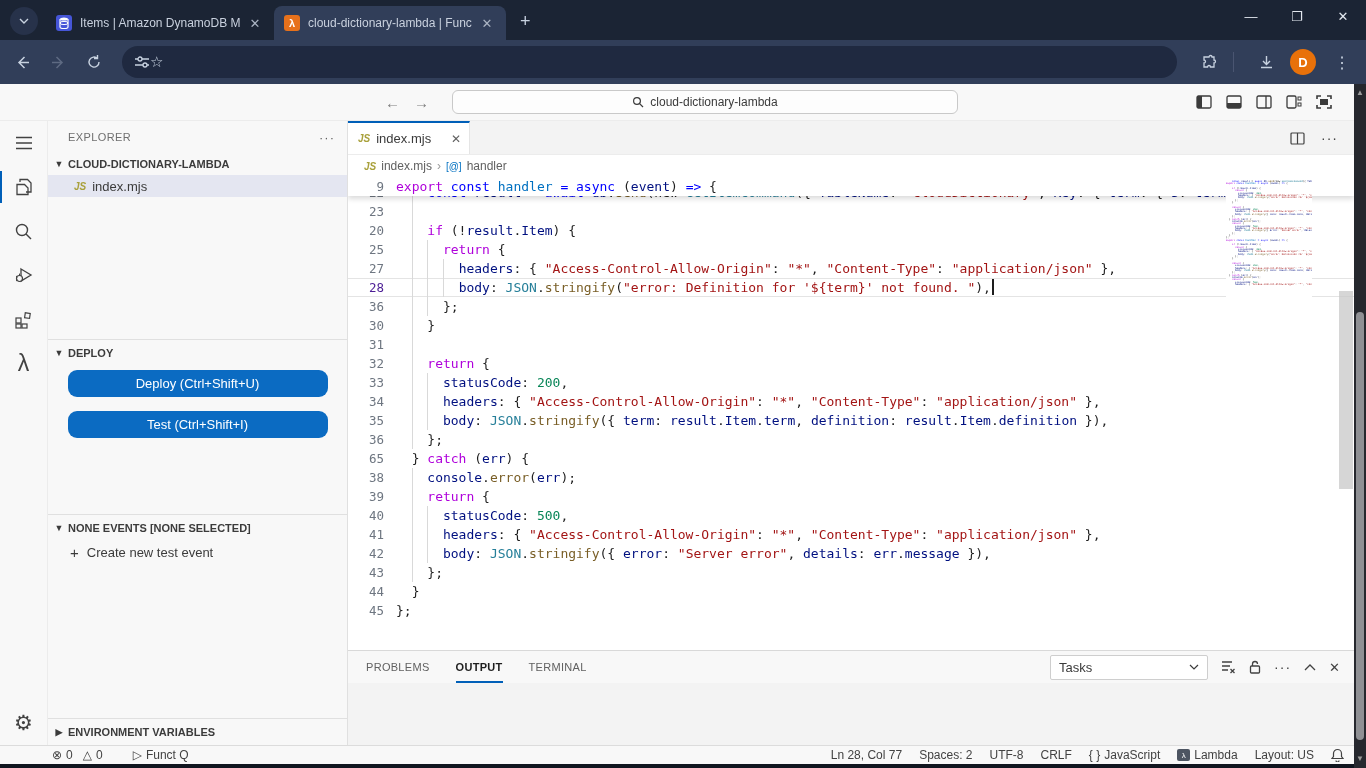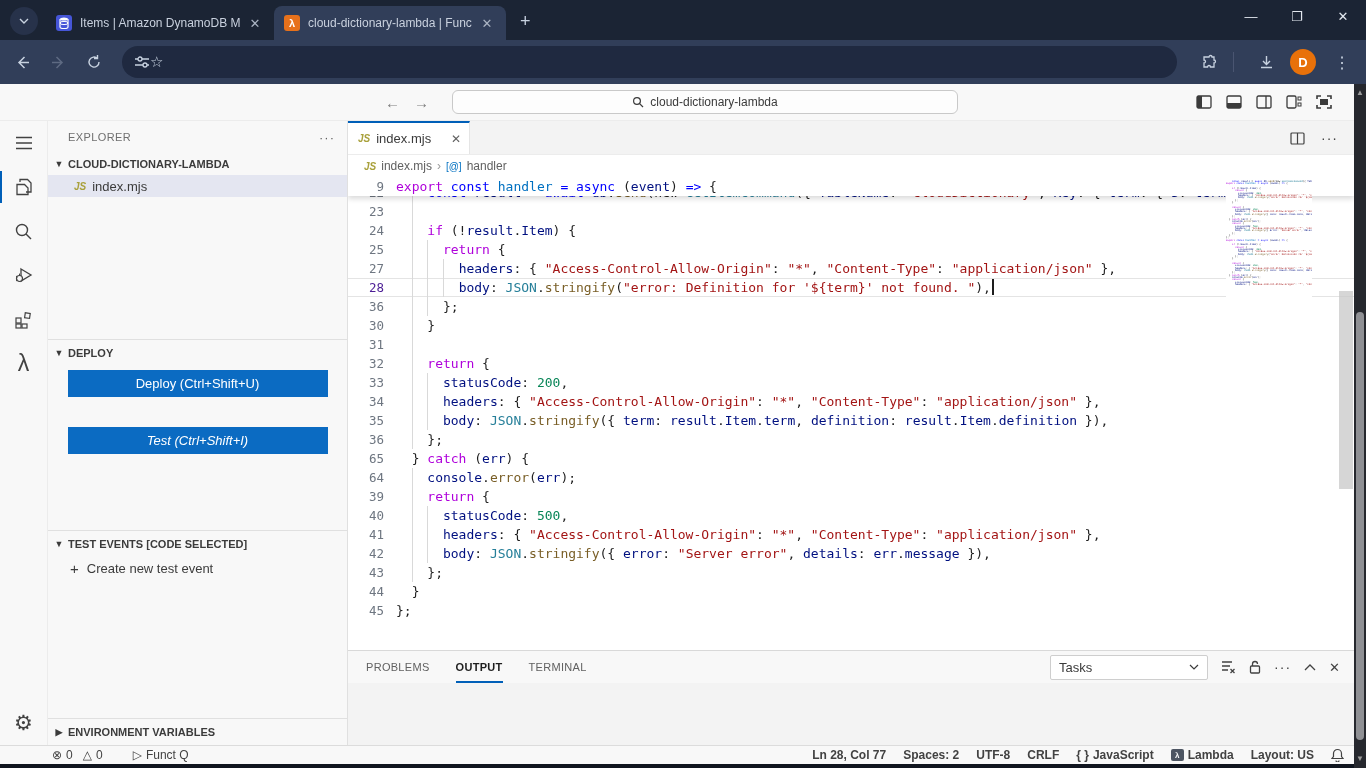--- a/index.html
+++ b/index.html
@@ -50,22 +50,22 @@
   .glyph { font-size:21px; color:#424242; }
 
   .sidebar { width:300px; background:#f8f8f8; border-right:1px solid #e0e0e0; display:flex; flex-direction:column; font-size:13px; color:#3b3b3b; }
   .sb-title { height:32px; display:flex; align-items:center; padding:0 12px 0 20px; font-size:11px; color:#6f6f6f; letter-spacing:.4px; }
   .sb-title .more { margin-left:auto; color:#616161; letter-spacing:1px; font-size:13px; }
   .tree-head { height:22px; display:flex; align-items:center; font-weight:bold; font-size:11px; padding-left:6px; gap:4px; color:#3b3b3b; }
   .file-row { height:22px; display:flex; align-items:center; gap:6px; padding-left:26px; background:#e4e6f1; }
   .js-badge { color:#a9a13c; font-weight:bold; font-size:10px; font-style:italic; }
   .pane { border-top:1px solid #e0e0e0; }
   .pane-head { height:26px; display:flex; align-items:center; font-weight:bold; font-size:11px; padding-left:6px; gap:4px; }
-  .side-btn { display:block; width:260px; margin:4px auto 0; height:27px; background:#0b6bc2; color:#fff; border:none; border-radius:0; font-size:13px; font-family:inherit; }
-  .side-btn.second { margin-top:30px;font-style:italic; }
+  .side-btn { display:block; width:260px; margin:4px auto 0; height:27px; background:#0b6bc2; color:#fff; border:none; border-radius:9px; font-size:13px; font-family:inherit; }
+  .side-btn.second { margin-top:14px; }
   .create-row { height:22px; display:flex; align-items:center; gap:8px; padding-left:22px; font-size:13px; }
   .chev { font-size:9px; color:#3b3b3b; width:10px; text-align:center; }
 
   .editor-col { flex:1; display:flex; flex-direction:column; min-width:0; background:#fff; }
   .tabstrip { height:34px; background:#f3f3f3; display:flex; align-items:stretch; border-bottom:1px solid #ececec; position:relative; }
   .etab { width:122px; background:#fff; border-top:2px solid #005fb8; border-right:1px solid #e5e5e5; display:flex; align-items:center; padding:0 8px 0 10px; gap:6px; font-size:13px; color:#3b3b3b; }
   .etab .tab-x { margin-left:auto; color:#616161; font-size:12px; }
   .strip-actions { position:absolute; right:16px; top:0; height:34px; display:flex; align-items:center; gap:16px; color:#424242; }
   .breadcrumb { height:22px; display:flex; align-items:center; gap:5px; padding-left:16px; font-size:12px; color:#616161; background:#fff; }
   .bc-sep { color:#9a9a9a; }
@@ -91,21 +91,21 @@
   .panel { height:95px; border-top:1px solid #d9d9d9; background:#f8f8f8; display:flex; flex-direction:column; }
   .panel-head { height:32px; display:flex; align-items:center; padding-left:18px; position:relative; }
   .ptab { font-size:11px; color:#616161; margin-right:26px; height:32px; display:flex; align-items:center; letter-spacing:.3px; }
   .ptab.active { color:#1e1e1e; box-shadow: inset 0 -2px 0 #005fb8; font-weight: bold; }
   .panel-right { position:absolute; right:14px; top:0; height:32px; display:flex; align-items:center; gap:13px; color:#424242; }
   .tasks-select { width:158px; height:25px; border:1px solid #cecece; border-radius:2px; background:#fff; font-size:13px; color:#3b3b3b; display:flex; align-items:center; padding:0 8px; justify-content:space-between; }
   .panel-body { flex:1; background:#f3f3f3; }
 
   .statusbar { height:19px; background:#f8f8f8; border-top:1px solid #dcdcdc; display:flex; align-items:center; font-size:12px; color:#424242; padding:0 10px 0 52px; }
   .sb-item { display:flex; align-items:center; gap:4px; margin-right:16px; white-space:nowrap; }
-  .sb-right { margin-left:auto; display:flex; align-items:center;font-weight:bold; }
+  .sb-right { margin-left:auto; display:flex; align-items:center; }
   .sb-right .sb-item { margin-right:0; margin-left:17px; }
   .mini-sq { display:inline-flex; width:13px; height:12px; background:#4d5562; color:#fff; font-size:8px; align-items:center; justify-content:center; border-radius:2px; }
   .bottomstrip { height:4px; background:#10151f; }
 
   svg { display:block; }
 </style>
 </head>
 <body>
 
 <div class="titlebar">
@@ -289,21 +289,21 @@
           <span>DEPLOY</span>
         </div>
         <button class="side-btn">Deploy (Ctrl+Shift+U)</button>
         <button class="side-btn second">Test (Ctrl+Shift+I)</button>
         <div style="height:16px;"></div>
       </div>
 
       <div class="pane" style="margin-top:60px;">
         <div class="pane-head">
           <span class="chev">▼</span>
-          <span>TEST EVENTS [CODE SELECTED]</span>
+          <span>NONE EVENTS [NONE SELECTED]</span>
         </div>
         <div class="create-row">
           <span style="font-size:15px; color:#3b3b3b;">+</span>
           <span>Create new test event</span>
         </div>
       </div>
 
       <div style="flex:1;"></div>
       <div class="pane">
         <div class="pane-head">
@@ -341,34 +341,34 @@
         <div id="sticky-line" class="sticky">
             <div class="line"><span class="ln">9</span><span class="ct"><span class="tk-kw">export</span><span class="tk-pun"> </span><span class="tk-kw2">const</span><span class="tk-pun"> </span><span class="tk-fnvar">handler</span><span class="tk-pun"> </span><span class="tk-kw2">=</span><span class="tk-pun"> </span><span class="tk-kw2">async</span><span class="tk-pun"> (</span><span class="tk-var">event</span><span class="tk-pun">) </span><span class="tk-kw2">=&gt;</span><span class="tk-pun"> {</span></span></div>
           </div>
         <div class="sliver">
             <div id="sliver-line">
               <div class="line"><span class="ln">22</span><span class="ct"><span class="g" style="left: 2ch;"></span><span class="tk-pun">    </span><span class="tk-kw2">const</span><span class="tk-pun"> </span><span class="tk-var">result</span><span class="tk-pun"> = </span><span class="tk-kw2">await</span><span class="tk-pun"> </span><span class="tk-var">db</span><span class="tk-pun">.</span><span class="tk-fn">send</span><span class="tk-pun">(new </span><span class="tk-cls">GetItemCommand</span><span class="tk-pun">({ </span><span class="tk-var">TableName</span><span class="tk-pun">: </span><span class="tk-str">"CloudDictionary"</span><span class="tk-pun">, </span><span class="tk-var">Key</span><span class="tk-pun">: { </span><span class="tk-var">term</span><span class="tk-pun">: { </span><span class="tk-var">S</span><span class="tk-pun">: </span><span class="tk-var">term</span><span class="tk-pun"> } } }));</span></span></div>
             </div>
           </div>
         <div id="code-lines">
             <div class="line"><span class="ln">23</span><span class="ct"><span class="g" style="left: 2ch;"></span></span></div>
-            <div class="line"><span class="ln">24</span><span class="ct"><span class="g" style="left: 2ch;"></span><span class="tk-pun">    </span><span class="tk-kw">if</span><span class="tk-pun"> (!</span><span class="tk-var">result</span><span class="tk-pun">.</span><span class="tk-var">Item</span><span class="tk-pun">) {</span></span></div>
+            <div class="line"><span class="ln">20</span><span class="ct"><span class="g" style="left: 2ch;"></span><span class="tk-pun">    </span><span class="tk-kw">if</span><span class="tk-pun"> (!</span><span class="tk-var">result</span><span class="tk-pun">.</span><span class="tk-var">Item</span><span class="tk-pun">) {</span></span></div>
             <div class="line"><span class="ln">25</span><span class="ct"><span class="g" style="left: 2ch;"></span><span class="g" style="left: 4ch;"></span><span class="tk-pun">      </span><span class="tk-kw">return</span><span class="tk-pun"> {</span></span></div>
             <div class="line"><span class="ln">27</span><span class="ct"><span class="g" style="left: 2ch;"></span><span class="g" style="left: 4ch;"></span><span class="g" style="left: 6ch;"></span><span class="tk-pun">        </span><span class="tk-var">headers</span><span class="tk-pun">: { </span><span class="tk-str">"Access-Control-Allow-Origin"</span><span class="tk-pun">: </span><span class="tk-str">"*"</span><span class="tk-pun">, </span><span class="tk-str">"Content-Type"</span><span class="tk-pun">: </span><span class="tk-str">"application/json"</span><span class="tk-pun"> },</span></span></div>
             <div class="line current"><span class="ln">28</span><span class="ct"><span class="g" style="left: 2ch;"></span><span class="g" style="left: 4ch;"></span><span class="g" style="left: 6ch;"></span><span class="tk-pun">        </span><span class="tk-var">body</span><span class="tk-pun">: </span><span class="tk-cls">JSON</span><span class="tk-pun">.</span><span class="tk-fn">stringify</span><span class="tk-pun">(</span><span class="tk-str">"error: Definition for '${term}' not found. "</span><span class="tk-pun">),</span><span class="cursor"></span></span></div>
             <div class="line"><span class="ln">36</span><span class="ct"><span class="g" style="left: 2ch;"></span><span class="g" style="left: 4ch;"></span><span class="tk-pun">      };</span></span></div>
             <div class="line"><span class="ln">30</span><span class="ct"><span class="g" style="left: 2ch;"></span><span class="tk-pun">    }</span></span></div>
             <div class="line"><span class="ln">31</span><span class="ct"><span class="g" style="left: 2ch;"></span></span></div>
             <div class="line"><span class="ln">32</span><span class="ct"><span class="g" style="left: 2ch;"></span><span class="tk-pun">    </span><span class="tk-kw">return</span><span class="tk-pun"> {</span></span></div>
             <div class="line"><span class="ln">33</span><span class="ct"><span class="g" style="left: 2ch;"></span><span class="g" style="left: 4ch;"></span><span class="tk-pun">      </span><span class="tk-var">statusCode</span><span class="tk-pun">: </span><span class="tk-num">200</span><span class="tk-pun">,</span></span></div>
             <div class="line"><span class="ln">34</span><span class="ct"><span class="g" style="left: 2ch;"></span><span class="g" style="left: 4ch;"></span><span class="tk-pun">      </span><span class="tk-var">headers</span><span class="tk-pun">: { </span><span class="tk-str">"Access-Control-Allow-Origin"</span><span class="tk-pun">: </span><span class="tk-str">"*"</span><span class="tk-pun">, </span><span class="tk-str">"Content-Type"</span><span class="tk-pun">: </span><span class="tk-str">"application/json"</span><span class="tk-pun"> },</span></span></div>
             <div class="line"><span class="ln">35</span><span class="ct"><span class="g" style="left: 2ch;"></span><span class="g" style="left: 4ch;"></span><span class="tk-pun">      </span><span class="tk-var">body</span><span class="tk-pun">: </span><span class="tk-cls">JSON</span><span class="tk-pun">.</span><span class="tk-fn">stringify</span><span class="tk-pun">({ </span><span class="tk-var">term</span><span class="tk-pun">: </span><span class="tk-var">result</span><span class="tk-pun">.</span><span class="tk-var">Item</span><span class="tk-pun">.</span><span class="tk-var">term</span><span class="tk-pun">, </span><span class="tk-var">definition</span><span class="tk-pun">: </span><span class="tk-var">result</span><span class="tk-pun">.</span><span class="tk-var">Item</span><span class="tk-pun">.</span><span class="tk-var">definition</span><span class="tk-pun"> }),</span></span></div>
             <div class="line"><span class="ln">36</span><span class="ct"><span class="g" style="left: 2ch;"></span><span class="tk-pun">    };</span></span></div>
             <div class="line"><span class="ln">65</span><span class="ct"><span class="tk-pun">  } </span><span class="tk-kw">catch</span><span class="tk-pun"> (</span><span class="tk-var">err</span><span class="tk-pun">) {</span></span></div>
-            <div class="line"><span class="ln">64</span><span class="ct"><span class="g" style="left: 2ch;"></span><span class="tk-pun">    </span><span class="tk-var">console</span><span class="tk-pun">.</span><span class="tk-fn">error</span><span class="tk-pun">(</span><span class="tk-var">err</span><span class="tk-pun">);</span></span></div>
+            <div class="line"><span class="ln">38</span><span class="ct"><span class="g" style="left: 2ch;"></span><span class="tk-pun">    </span><span class="tk-var">console</span><span class="tk-pun">.</span><span class="tk-fn">error</span><span class="tk-pun">(</span><span class="tk-var">err</span><span class="tk-pun">);</span></span></div>
             <div class="line"><span class="ln">39</span><span class="ct"><span class="g" style="left: 2ch;"></span><span class="tk-pun">    </span><span class="tk-kw">return</span><span class="tk-pun"> {</span></span></div>
             <div class="line"><span class="ln">40</span><span class="ct"><span class="g" style="left: 2ch;"></span><span class="g" style="left: 4ch;"></span><span class="tk-pun">      </span><span class="tk-var">statusCode</span><span class="tk-pun">: </span><span class="tk-num">500</span><span class="tk-pun">,</span></span></div>
             <div class="line"><span class="ln">41</span><span class="ct"><span class="g" style="left: 2ch;"></span><span class="g" style="left: 4ch;"></span><span class="tk-pun">      </span><span class="tk-var">headers</span><span class="tk-pun">: { </span><span class="tk-str">"Access-Control-Allow-Origin"</span><span class="tk-pun">: </span><span class="tk-str">"*"</span><span class="tk-pun">, </span><span class="tk-str">"Content-Type"</span><span class="tk-pun">: </span><span class="tk-str">"application/json"</span><span class="tk-pun"> },</span></span></div>
             <div class="line"><span class="ln">42</span><span class="ct"><span class="g" style="left: 2ch;"></span><span class="g" style="left: 4ch;"></span><span class="tk-pun">      </span><span class="tk-var">body</span><span class="tk-pun">: </span><span class="tk-cls">JSON</span><span class="tk-pun">.</span><span class="tk-fn">stringify</span><span class="tk-pun">({ </span><span class="tk-var">error</span><span class="tk-pun">: </span><span class="tk-str">"Server error"</span><span class="tk-pun">, </span><span class="tk-var">details</span><span class="tk-pun">: </span><span class="tk-var">err</span><span class="tk-pun">.</span><span class="tk-var">message</span><span class="tk-pun"> }),</span></span></div>
             <div class="line"><span class="ln">43</span><span class="ct"><span class="g" style="left: 2ch;"></span><span class="tk-pun">    };</span></span></div>
             <div class="line"><span class="ln">44</span><span class="ct"><span class="tk-pun">  }</span></span></div>
             <div class="line"><span class="ln">45</span><span class="ct"><span class="tk-pun">};</span></span></div>
           </div>
         <div class="minimap" id="minimap"><div><span class="tk-pun">    </span><span class="tk-kw2">const</span><span class="tk-pun"> </span><span class="tk-var">result</span><span class="tk-pun"> = </span><span class="tk-kw2">await</span><span class="tk-pun"> </span><span class="tk-var">db</span><span class="tk-pun">.</span><span class="tk-fn">send</span><span class="tk-pun">(new </span><span class="tk-cls">GetItemCommand</span><span class="tk-pun">({ </span><span class="tk-var">TableName</span></div><div><span class="tk-kw">export</span><span class="tk-pun"> </span><span class="tk-kw2">const</span><span class="tk-pun"> </span><span class="tk-fnvar">handler</span><span class="tk-pun"> </span><span class="tk-kw2">=</span><span class="tk-pun"> </span><span class="tk-kw2">async</span><span class="tk-pun"> (</span><span class="tk-var">event</span><span class="tk-pun">) </span><span class="tk-kw2">=&gt;</span><span class="tk-pun"> {</span></div><div>&nbsp;</div><div><span class="tk-pun">    </span><span class="tk-kw">if</span><span class="tk-pun"> (!</span><span class="tk-var">result</span><span class="tk-pun">.</span><span class="tk-var">Item</span><span class="tk-pun">) {</span></div><div><span class="tk-pun">      </span><span class="tk-kw">return</span><span class="tk-pun"> {</span></div><div><span class="tk-pun">        </span><span class="tk-var">statusCode</span><span class="tk-pun">: </span><span class="tk-num">404</span><span class="tk-pun">,</span></div><div><span class="tk-pun">        </span><span class="tk-var">headers</span><span class="tk-pun">: { </span><span class="tk-str">"Access-Control-Allow-Origin"</span><span class="tk-pun">: </span><span class="tk-str">"*"</span><span class="tk-pun">, </span><span class="tk-str">"Content-Type"</span></div><div><span class="tk-pun">        </span><span class="tk-var">body</span><span class="tk-pun">: </span><span class="tk-cls">JSON</span><span class="tk-pun">.</span><span class="tk-fn">stringify</span><span class="tk-pun">(</span><span class="tk-str">"error: Definition for '${term}' not found. "</span></div><div><span class="tk-pun">      };</span></div><div><span class="tk-pun">    }</span></div><div>&nbsp;</div><div><span class="tk-pun">    </span><span class="tk-kw">return</span><span class="tk-pun"> {</span></div><div><span class="tk-pun">      </span><span class="tk-var">statusCode</span><span class="tk-pun">: </span><span class="tk-num">200</span><span class="tk-pun">,</span></div><div><span class="tk-pun">      </span><span class="tk-var">headers</span><span class="tk-pun">: { </span><span class="tk-str">"Access-Control-Allow-Origin"</span><span class="tk-pun">: </span><span class="tk-str">"*"</span><span class="tk-pun">, </span><span class="tk-str">"Content-Type"</span></div><div><span class="tk-pun">      </span><span class="tk-var">body</span><span class="tk-pun">: </span><span class="tk-cls">JSON</span><span class="tk-pun">.</span><span class="tk-fn">stringify</span><span class="tk-pun">({ </span><span class="tk-var">term</span><span class="tk-pun">: </span><span class="tk-var">result</span><span class="tk-pun">.</span><span class="tk-var">Item</span><span class="tk-pun">.</span><span class="tk-var">term</span><span class="tk-pun">, </span><span class="tk-var">definition</span></div><div><span class="tk-pun">    };</span></div><div><span class="tk-pun">  } </span><span class="tk-kw">catch</span><span class="tk-pun"> (</span><span class="tk-var">err</span><span class="tk-pun">) {</span></div><div><span class="tk-pun">    </span><span class="tk-var">console</span><span class="tk-pun">.</span><span class="tk-fn">error</span><span class="tk-pun">(</span><span class="tk-var">err</span><span class="tk-pun">);</span></div><div><span class="tk-pun">    </span><span class="tk-kw">return</span><span class="tk-pun"> {</span></div><div><span class="tk-pun">      </span><span class="tk-var">statusCode</span><span class="tk-pun">: </span><span class="tk-num">500</span><span class="tk-pun">,</span></div><div><span class="tk-pun">      </span><span class="tk-var">headers</span><span class="tk-pun">: { </span><span class="tk-str">"Access-Control-Allow-Origin"</span><span class="tk-pun">: </span><span class="tk-str">"*"</span><span class="tk-pun">, </span><span class="tk-str">"Content-Type"</span></div><div><span class="tk-pun">      </span><span class="tk-var">body</span><span class="tk-pun">: </span><span class="tk-cls">JSON</span><span class="tk-pun">.</span><span class="tk-fn">stringify</span><span class="tk-pun">({ </span><span class="tk-var">error</span><span class="tk-pun">: </span><span class="tk-str">"Server error"</span><span class="tk-pun">, </span><span class="tk-var">details</span></div><div><span class="tk-pun">    };</span></div><div><span class="tk-pun">  }</span></div><div><span class="tk-pun">};</span></div><div><span class="tk-kw">export</span><span class="tk-pun"> </span><span class="tk-kw2">const</span><span class="tk-pun"> </span><span class="tk-fnvar">handler</span><span class="tk-pun"> </span><span class="tk-kw2">=</span><span class="tk-pun"> </span><span class="tk-kw2">async</span><span class="tk-pun"> (</span><span class="tk-var">event</span><span class="tk-pun">) </span><span class="tk-kw2">=&gt;</span><span class="tk-pun"> {</span></div><div>&nbsp;</div><div><span class="tk-pun">    </span><span class="tk-kw">if</span><span class="tk-pun"> (!</span><span class="tk-var">result</span><span class="tk-pun">.</span><span class="tk-var">Item</span><span class="tk-pun">) {</span></div><div><span class="tk-pun">      </span><span class="tk-kw">return</span><span class="tk-pun"> {</span></div><div><span class="tk-pun">        </span><span class="tk-var">statusCode</span><span class="tk-pun">: </span><span class="tk-num">404</span><span class="tk-pun">,</span></div><div><span class="tk-pun">        </span><span class="tk-var">headers</span><span class="tk-pun">: { </span><span class="tk-str">"Access-Control-Allow-Origin"</span><span class="tk-pun">: </span><span class="tk-str">"*"</span><span class="tk-pun">, </span><span class="tk-str">"Content-Type"</span></div><div><span class="tk-pun">        </span><span class="tk-var">body</span><span class="tk-pun">: </span><span class="tk-cls">JSON</span><span class="tk-pun">.</span><span class="tk-fn">stringify</span><span class="tk-pun">(</span><span class="tk-str">"error: Definition for '${term}' not found. "</span></div><div><span class="tk-pun">      };</span></div><div><span class="tk-pun">    }</span></div><div>&nbsp;</div><div><span class="tk-pun">    </span><span class="tk-kw">return</span><span class="tk-pun"> {</span></div><div><span class="tk-pun">      </span><span class="tk-var">statusCode</span><span class="tk-pun">: </span><span class="tk-num">200</span><span class="tk-pun">,</span></div><div><span class="tk-pun">      </span><span class="tk-var">headers</span><span class="tk-pun">: { </span><span class="tk-str">"Access-Control-Allow-Origin"</span><span class="tk-pun">: </span><span class="tk-str">"*"</span><span class="tk-pun">, </span><span class="tk-str">"Content-Type"</span></div><div><span class="tk-pun">      </span><span class="tk-var">body</span><span class="tk-pun">: </span><span class="tk-cls">JSON</span><span class="tk-pun">.</span><span class="tk-fn">stringify</span><span class="tk-pun">({ </span><span class="tk-var">term</span><span class="tk-pun">: </span><span class="tk-var">result</span><span class="tk-pun">.</span><span class="tk-var">Item</span><span class="tk-pun">.</span><span class="tk-var">term</span><span class="tk-pun">, </span><span class="tk-var">definition</span></div><div><span class="tk-pun">    };</span></div><div><span class="tk-pun">  } </span><span class="tk-kw">catch</span><span class="tk-pun"> (</span><span class="tk-var">err</span><span class="tk-pun">) {</span></div><div><span class="tk-pun">    </span><span class="tk-var">console</span><span class="tk-pun">.</span><span class="tk-fn">error</span><span class="tk-pun">(</span><span class="tk-var">err</span><span class="tk-pun">);</span></div><div><span class="tk-pun">    </span><span class="tk-kw">return</span><span class="tk-pun"> {</span></div><div><span class="tk-pun">      </span><span class="tk-var">statusCode</span><span class="tk-pun">: </span><span class="tk-num">500</span><span class="tk-pun">,</span></div><div><span class="tk-pun">      </span><span class="tk-var">headers</span><span class="tk-pun">: { </span><span class="tk-str">"Access-Control-Allow-Origin"</span><span class="tk-pun">: </span><span class="tk-str">"*"</span><span class="tk-pun">, </span><span class="tk-str">"Content-Type"</span></div></div>
         <div class="ed-scrollbar"></div>

